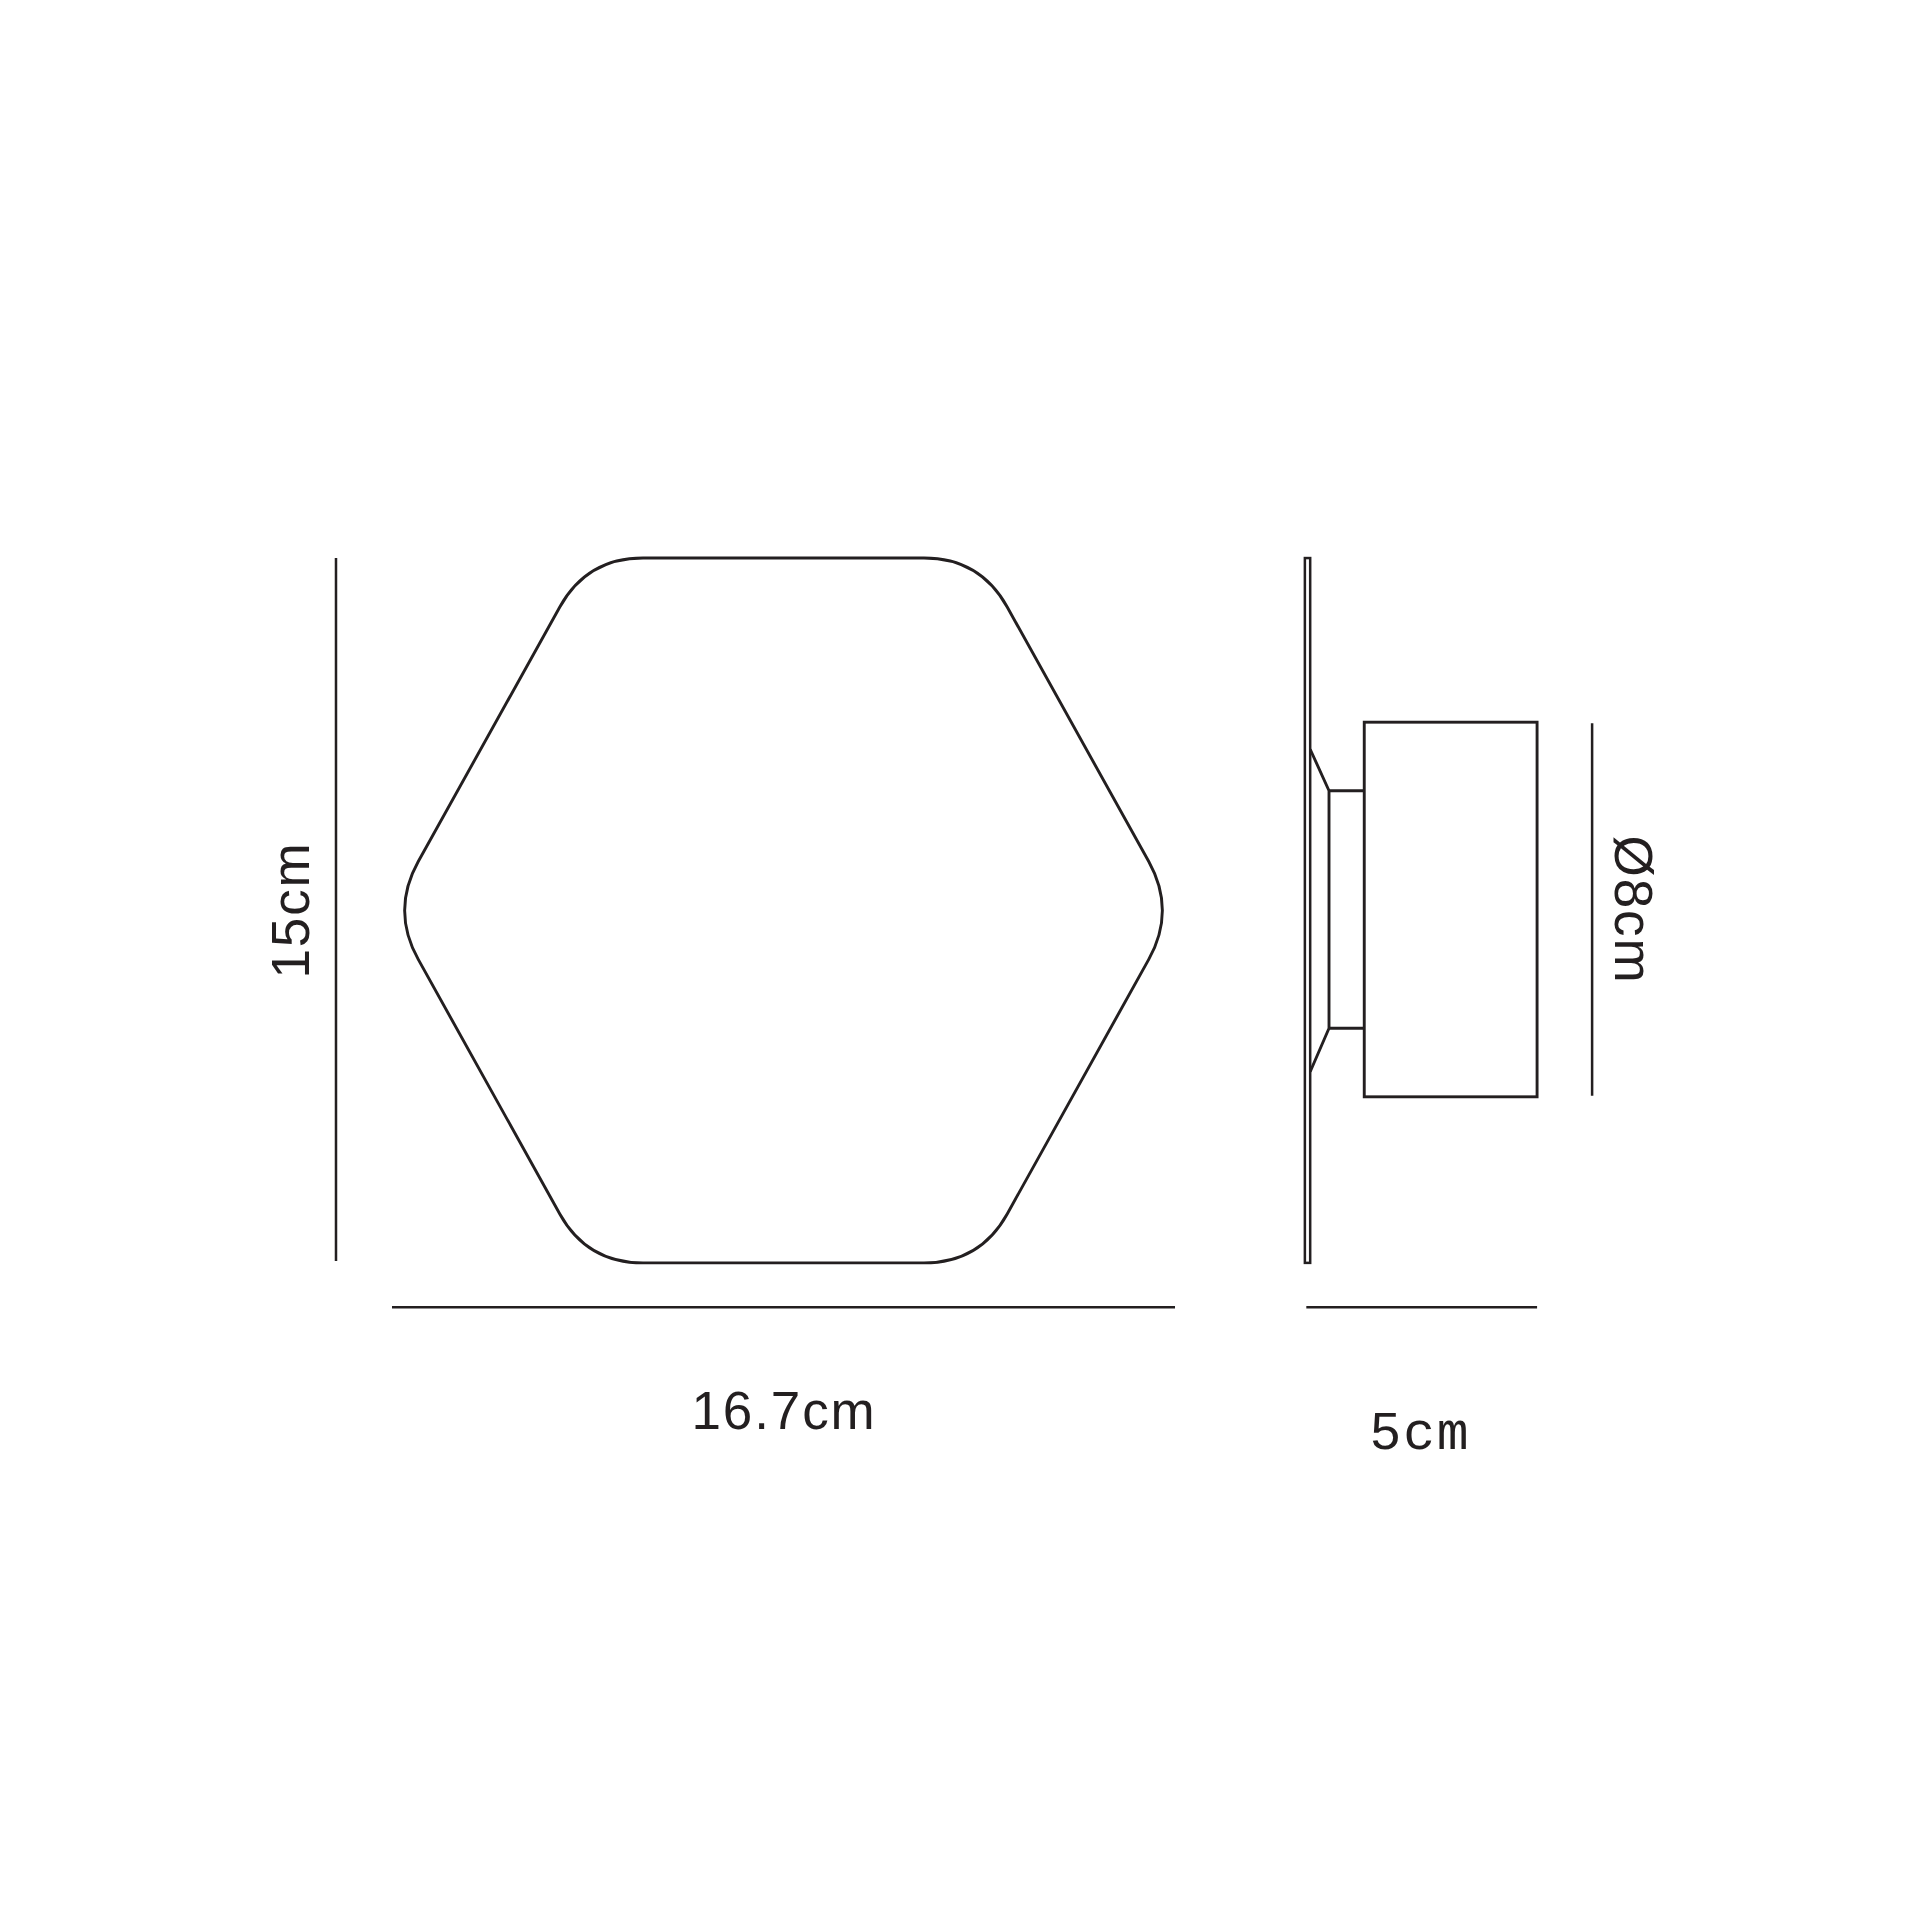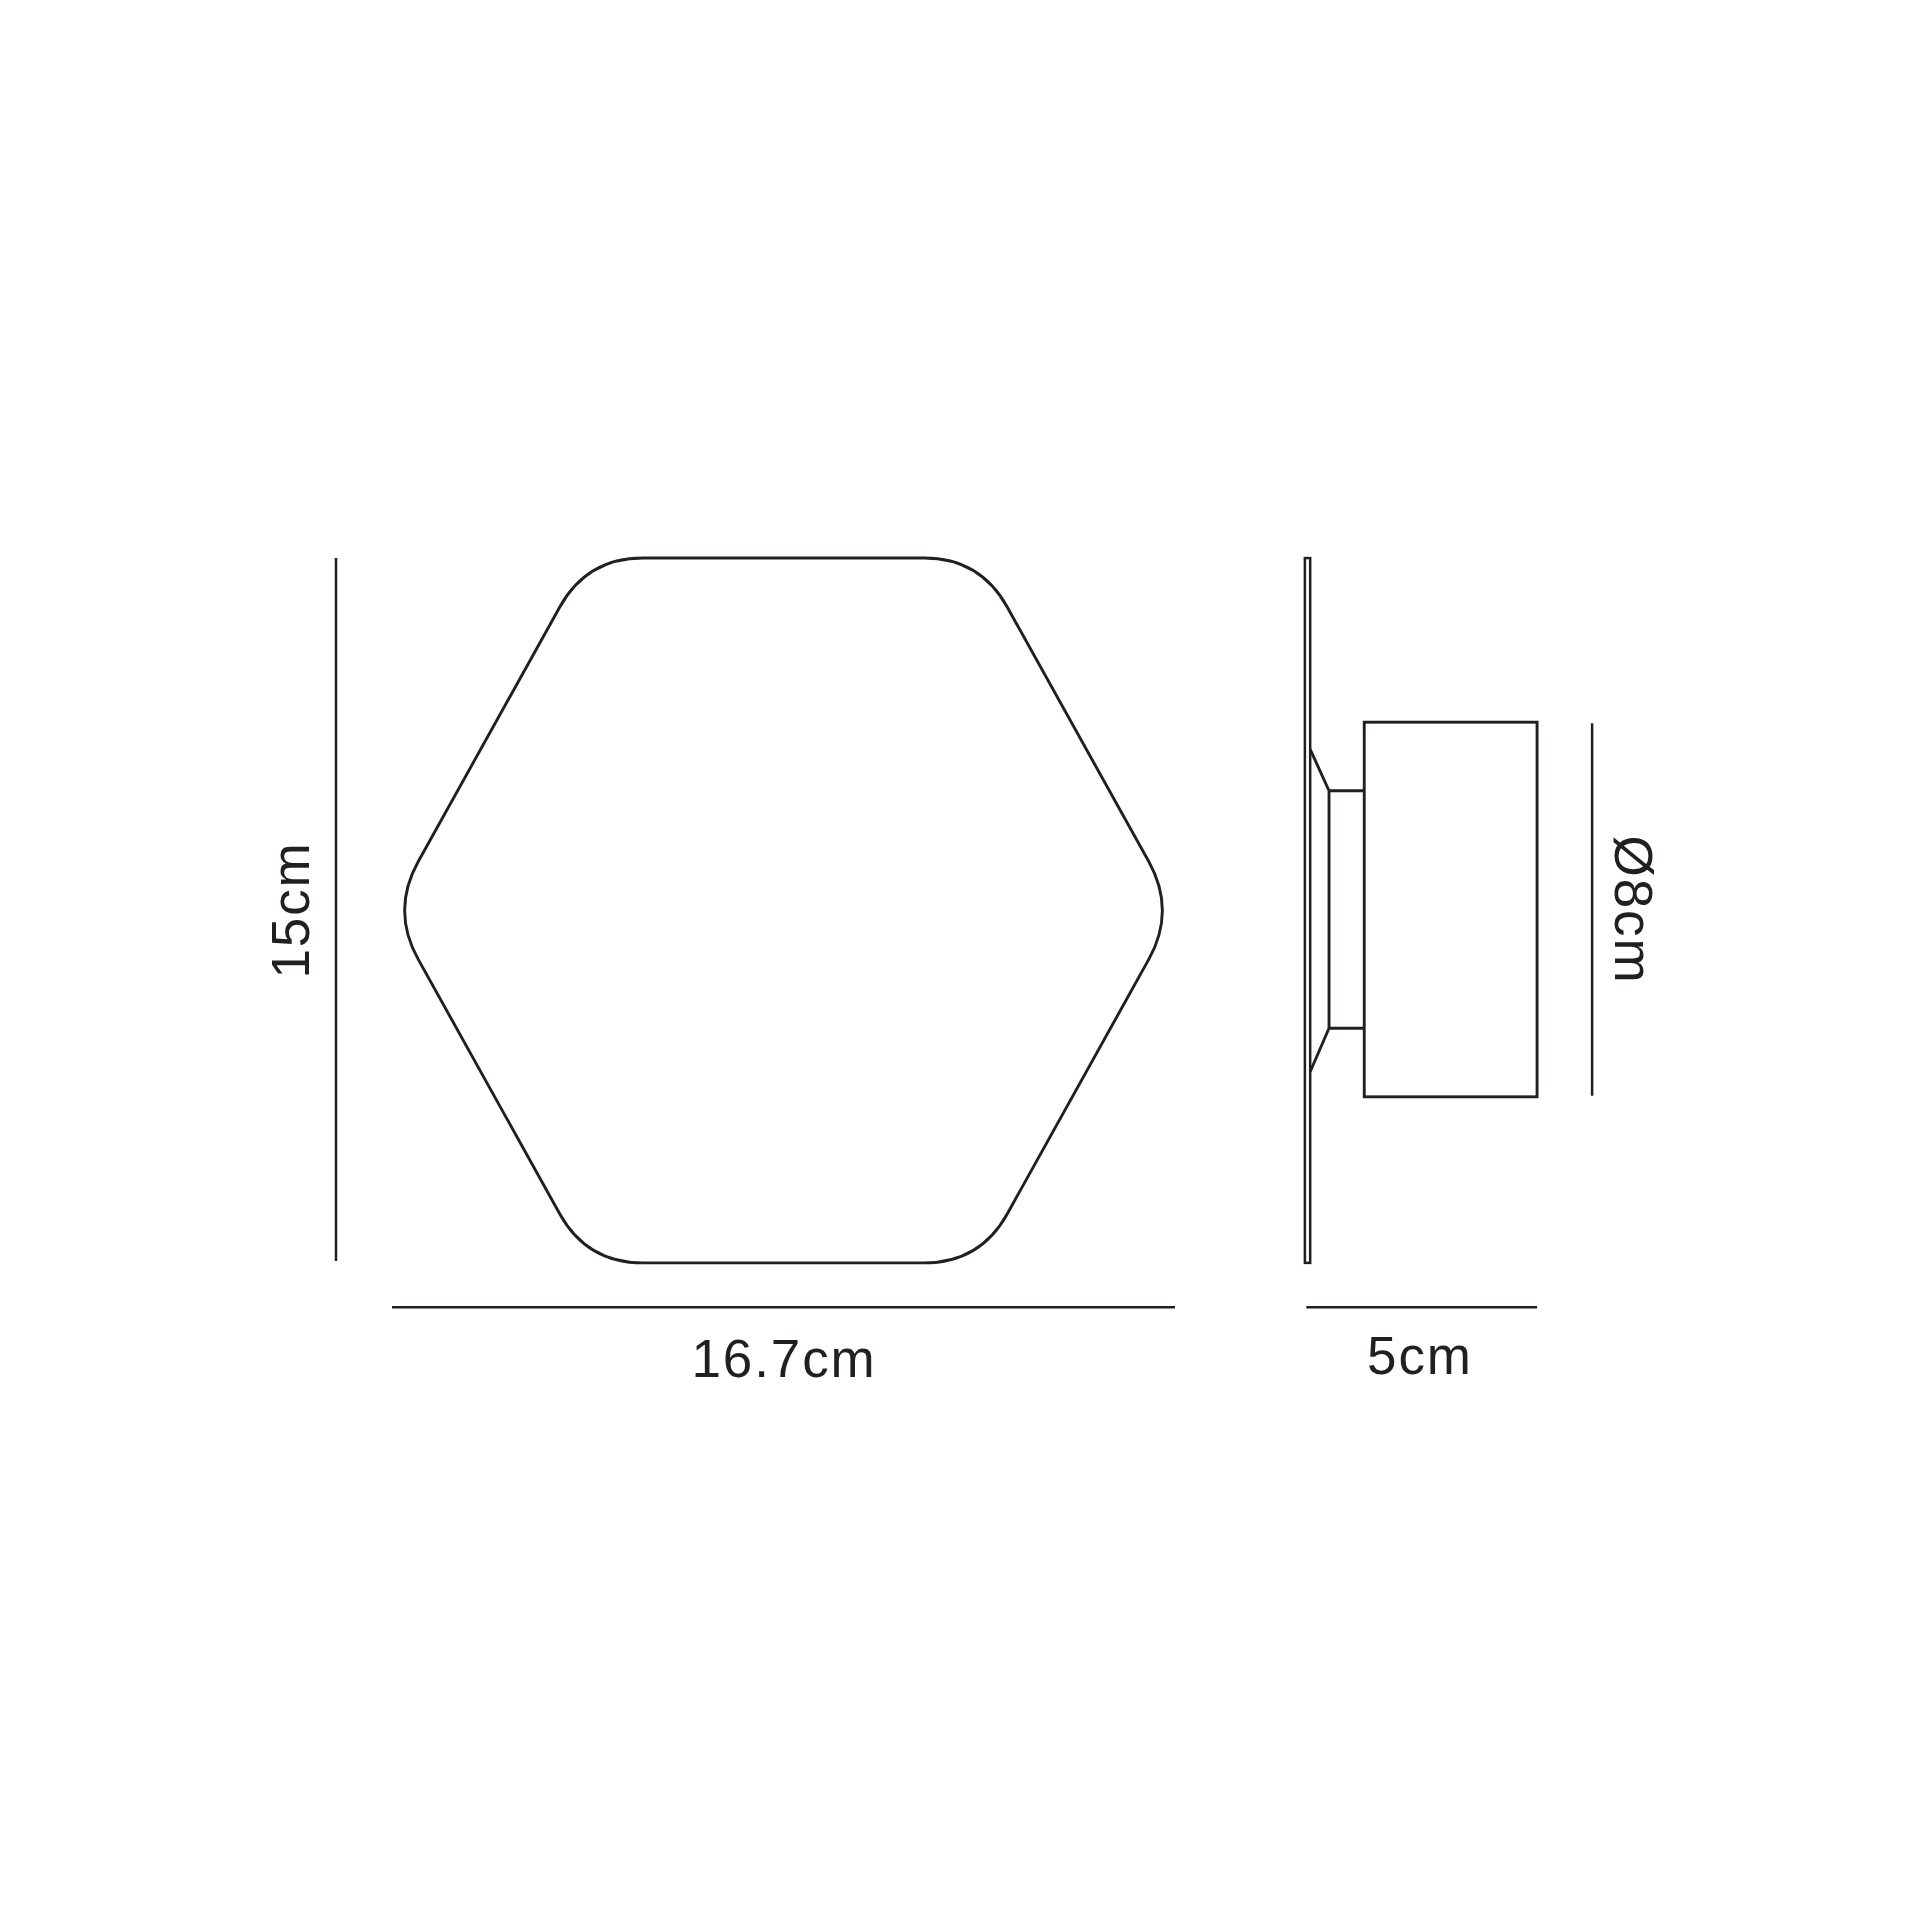--- a/index.html
+++ b/index.html
@@ -64,20 +64,20 @@
     <path d="M 1376.5 819 L 1413 819 M 1376.5 1065 L 1413 1065"></path>
 
     <rect x="1413" y="748" width="179" height="388"></rect>
 
     <line x1="1649" y1="749" x2="1649" y2="1135" stroke-width="2.6"></line>
     <line x1="1353" y1="1354" x2="1592" y2="1354" stroke-width="2.6"></line>
   </svg>
 
   <div class="dim-label rot-ccw" style="left:290px; top:910px;">15cm</div>
 
-  <div class="dim-label" style="left:784px; top:1358px;">16.7cm</div>
+  <div class="dim-label" style="left:784px; top:1410px;">16.7cm</div>
 
   <div class="dim-label rot-cw" style="left:1633px; top:910px;">Ø8cm</div>
 
-  <div class="dim-label" style="left:1420px; top:1355px;">5cm</div>
+  <div class="dim-label" style="left:1420px; top:1435px;font-family:Liberation Mono, monospace;">5cm</div>
 
 </div>
 
 
 </body></html>

